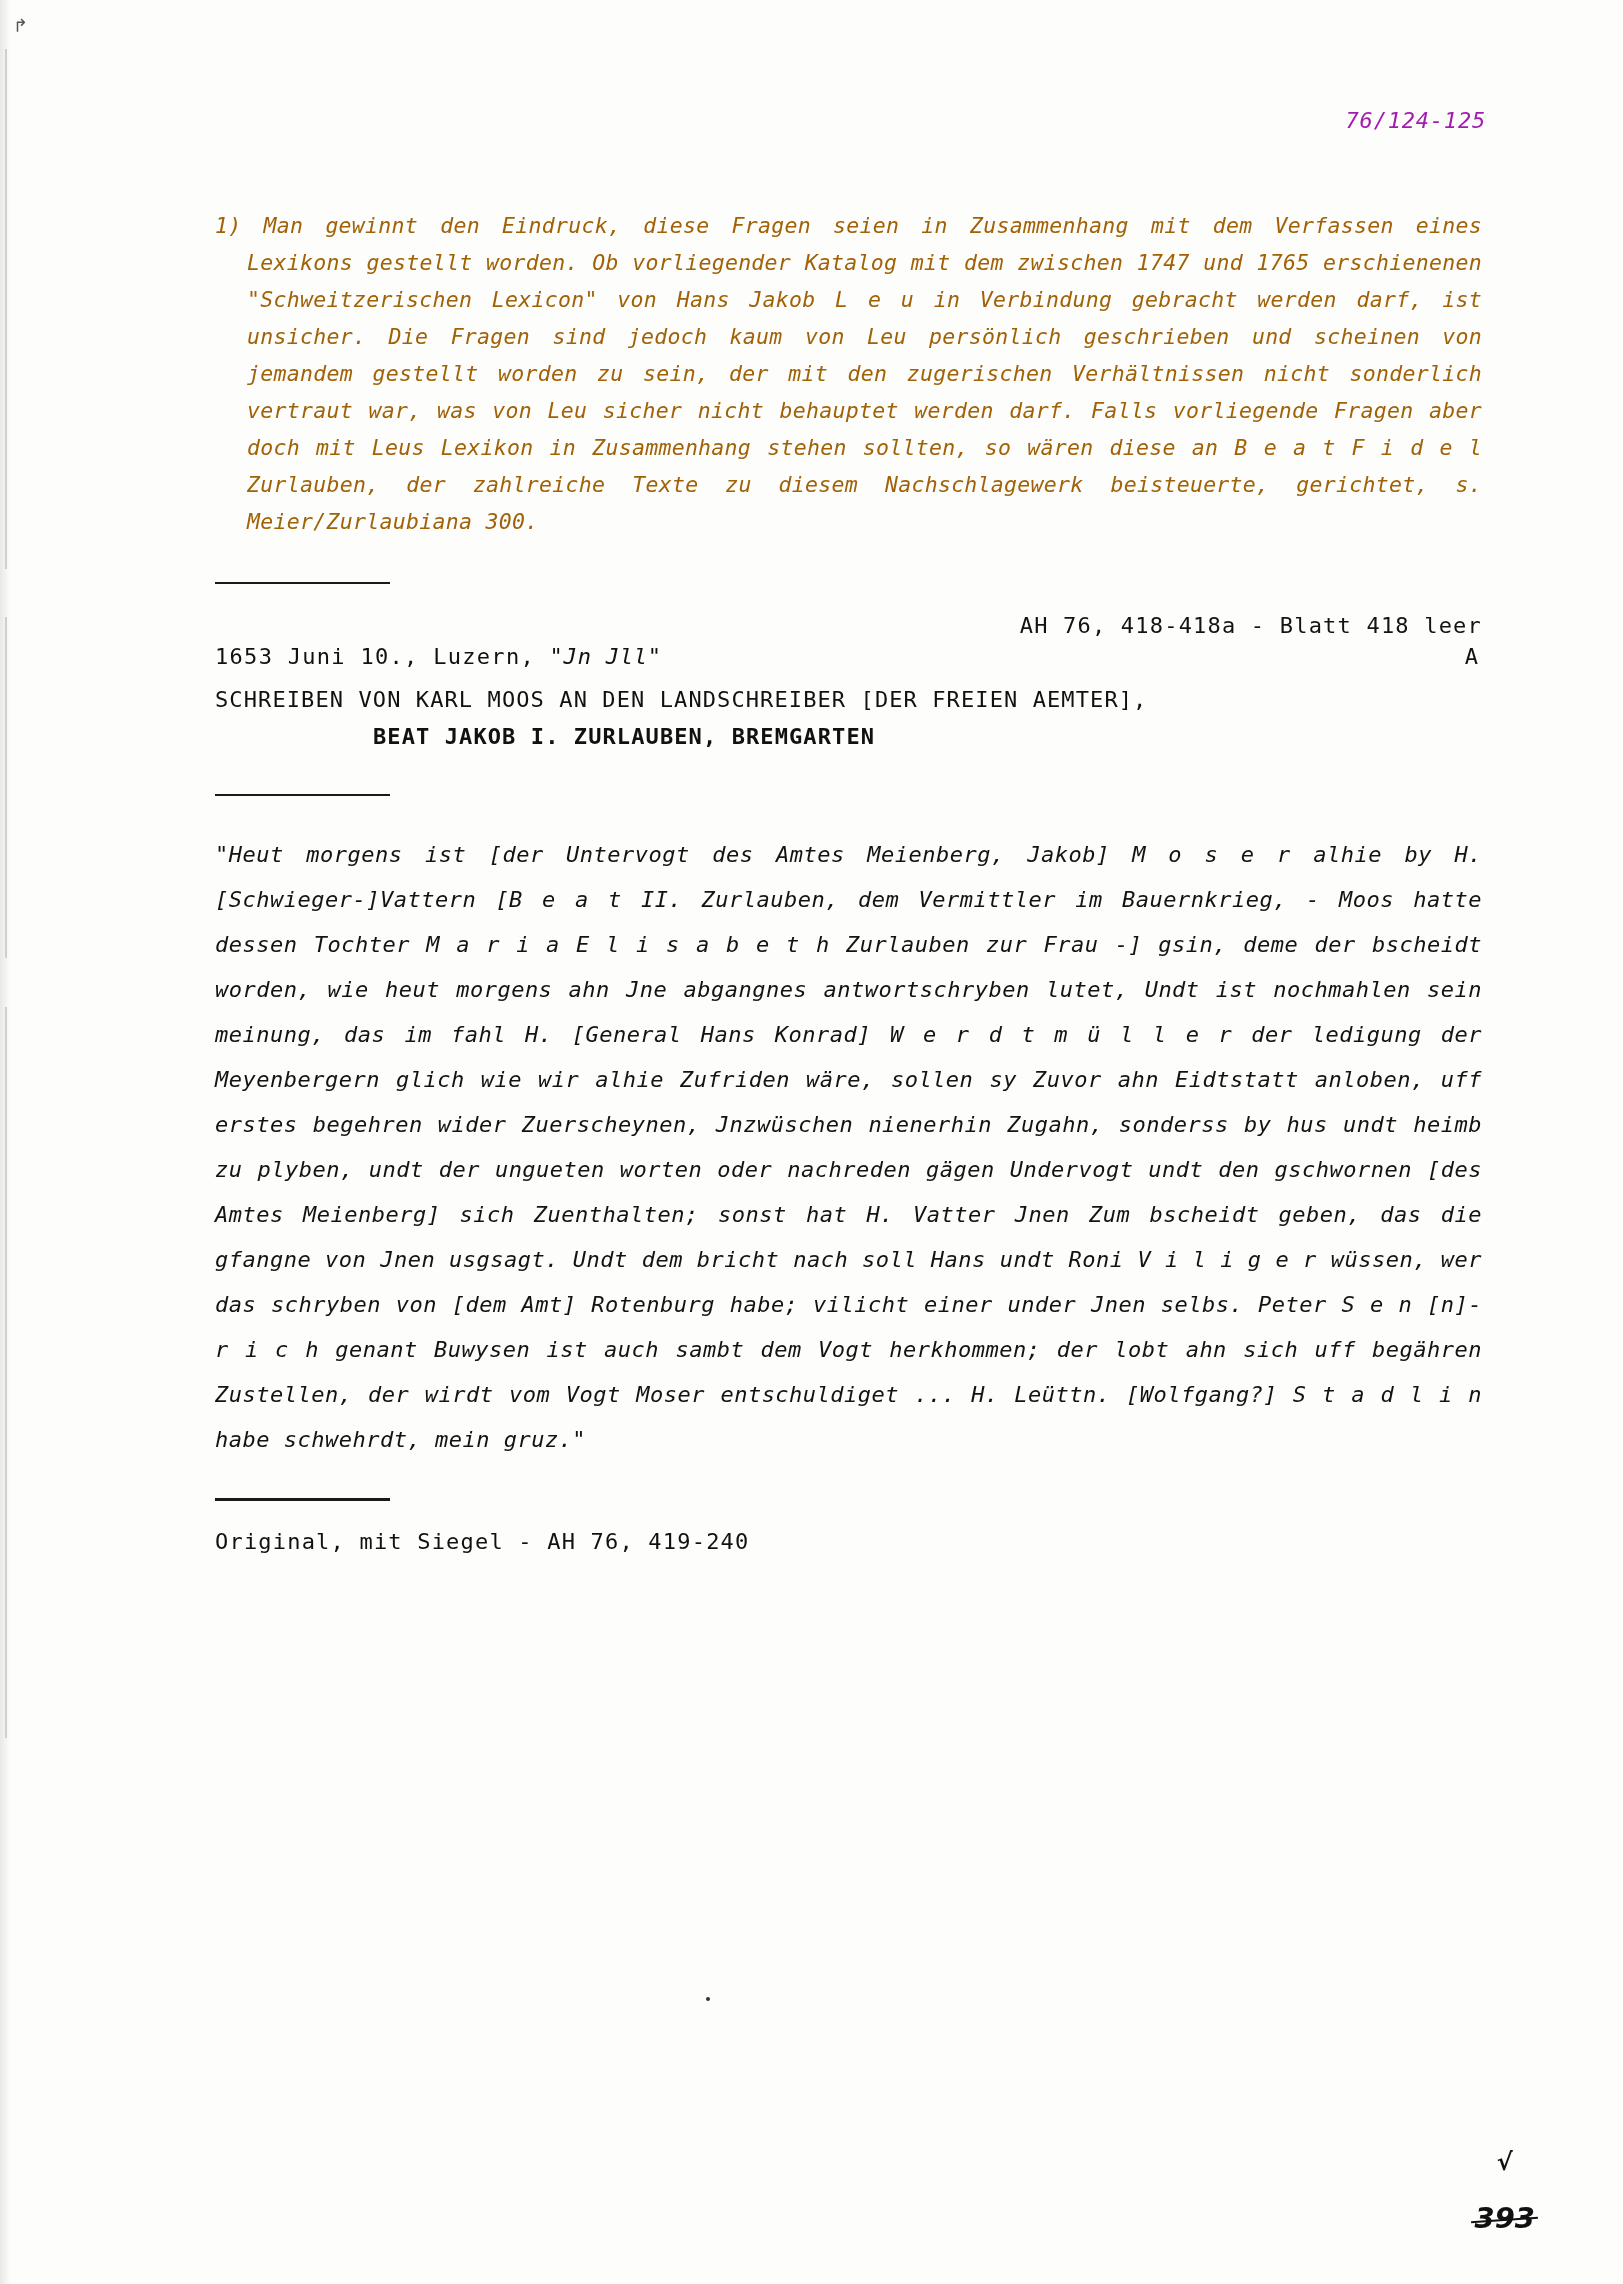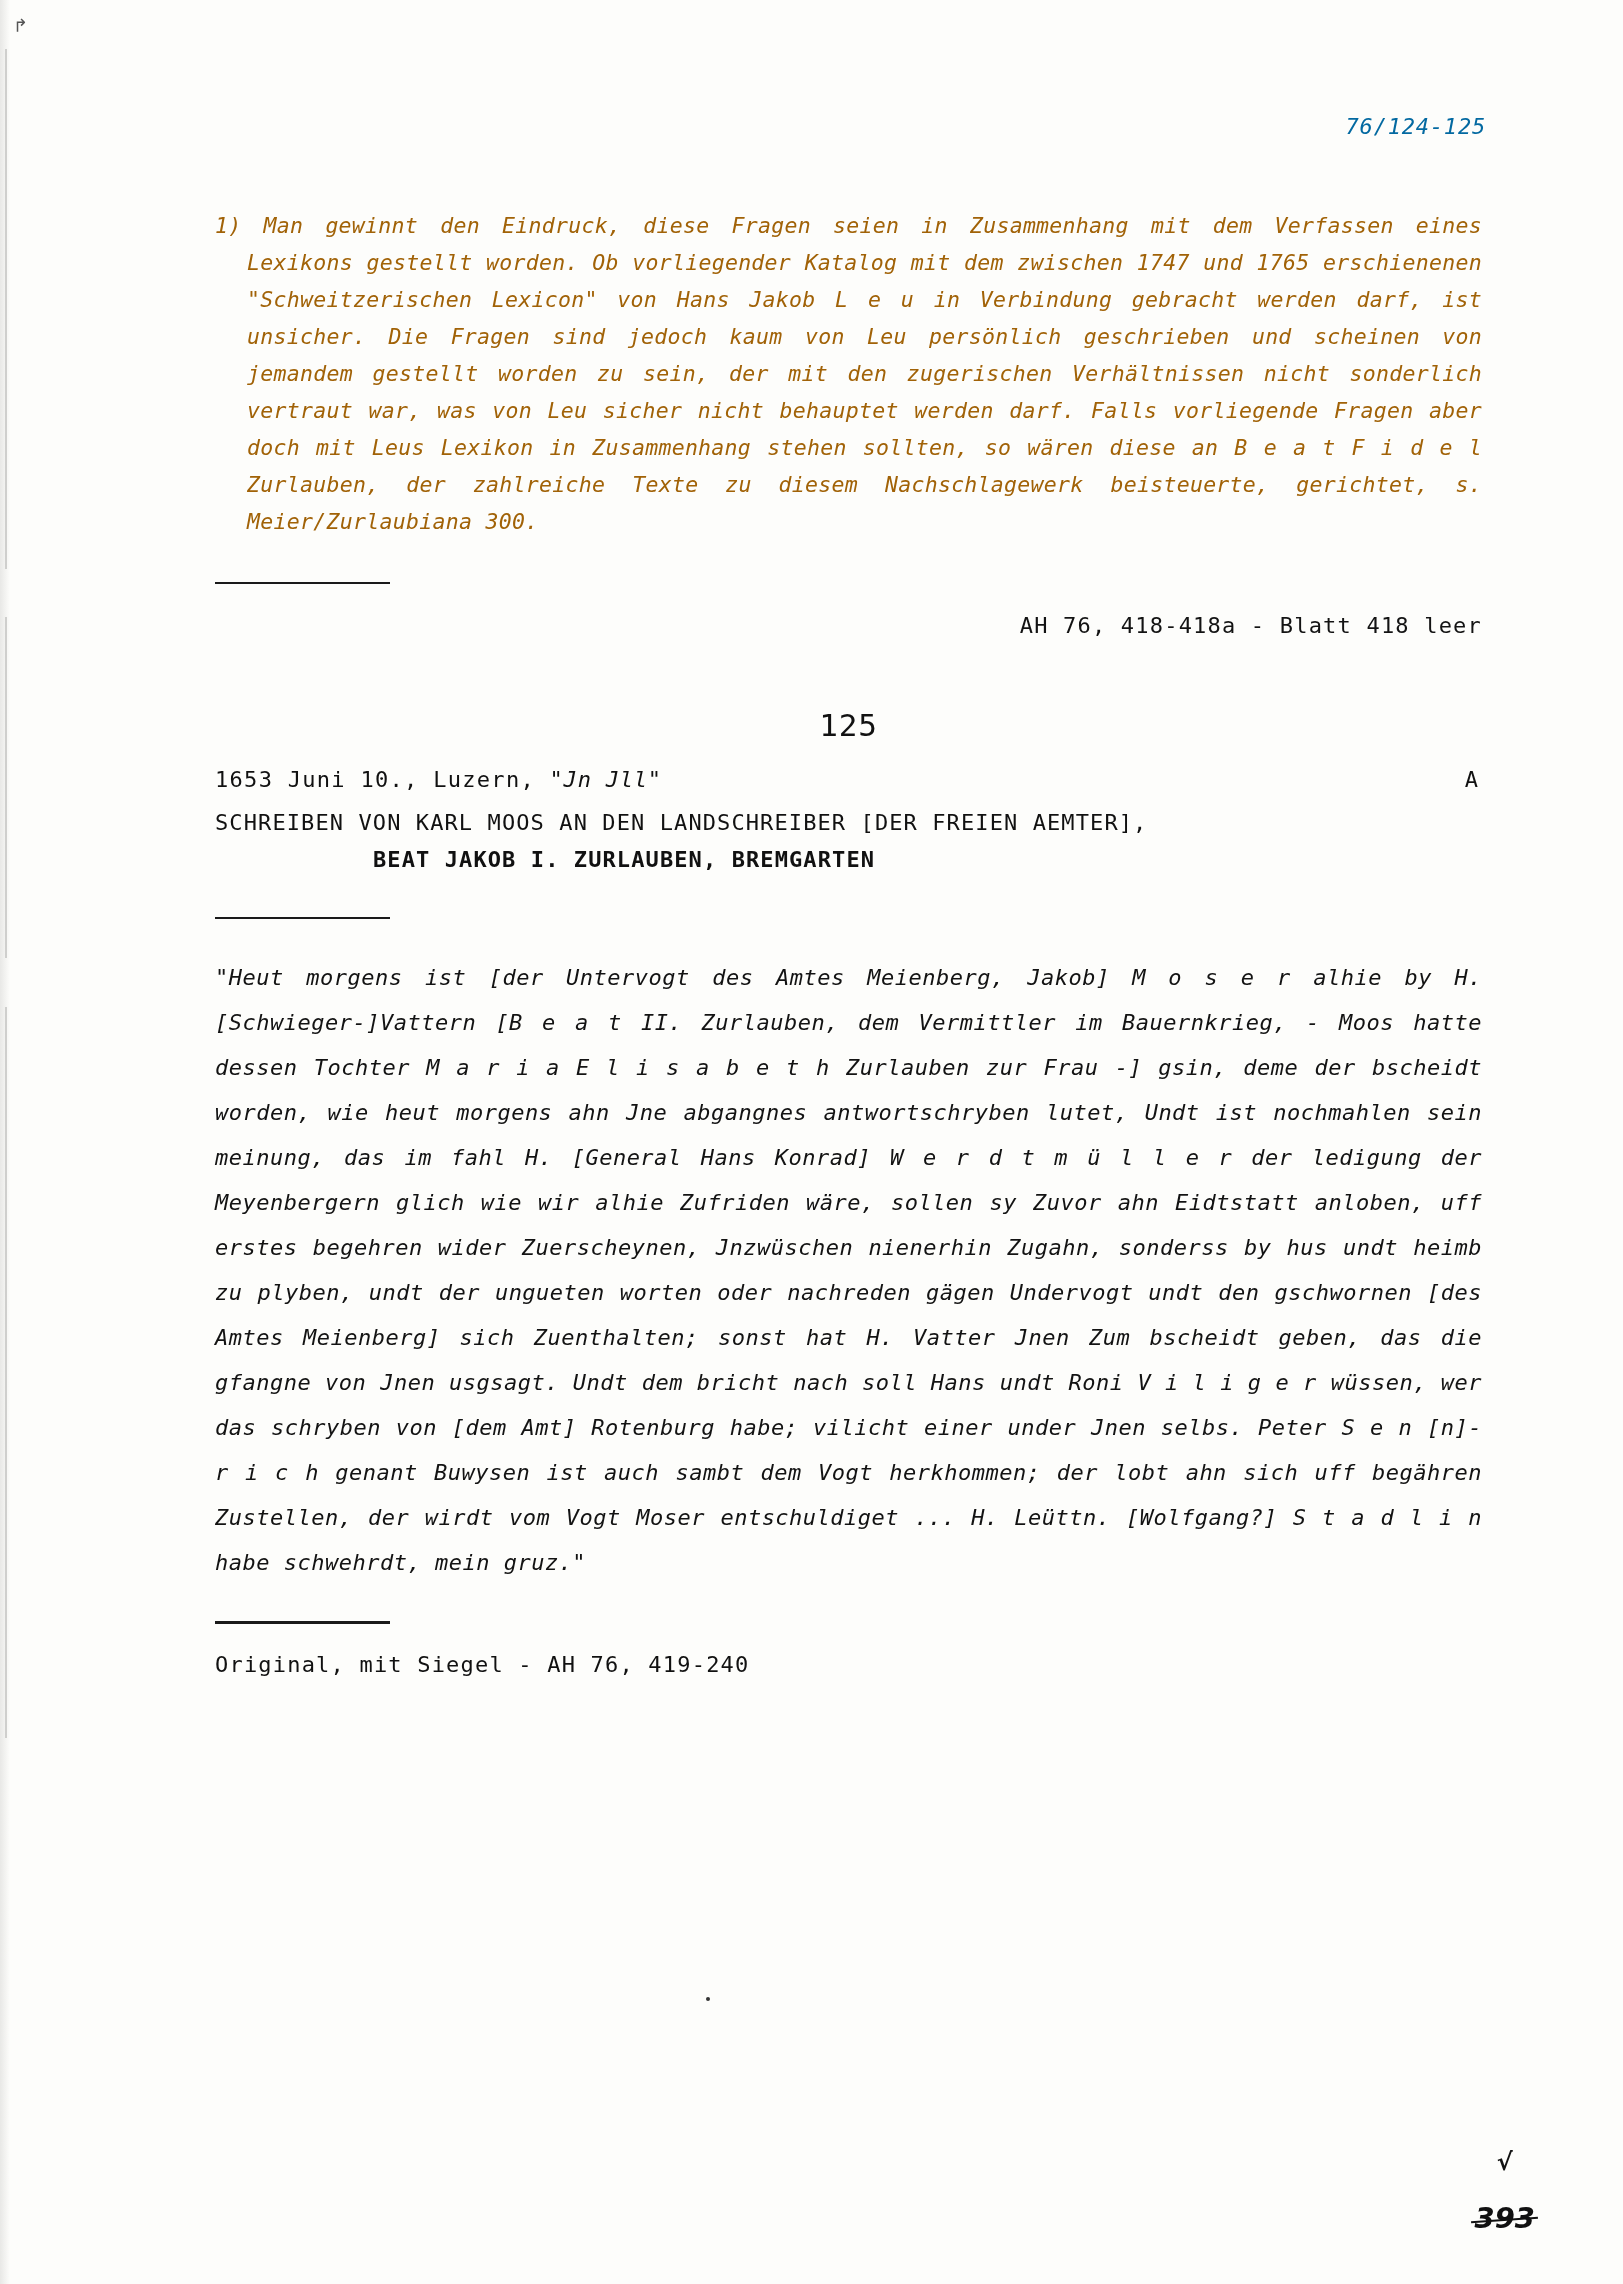--- a/index.html
+++ b/index.html
@@ -40,26 +40,26 @@
     left: 13px;
     top: 14.6px;
     font-size: 18px;
     color: #555;
     font-family: "DejaVu Sans", sans-serif;
   }
 
   .folio {
     position: absolute;
     right: 138px;
-    top: 114px;
+    top: 108px;
     font-family: "DejaVu Sans Mono", monospace;
     font-style: italic;
     font-size: 22px;
     letter-spacing: 0.8px;
-    color: #0369a1;
+    color: #a21caf;
   }
 
   .content {
     position: absolute;
     left: 215px;
     top: 207px;
     width: 1267px;
   }
 
   .note-block {
@@ -204,21 +204,20 @@
       <span class="hang">
         <span>1)</span>
         <span>Man gewinnt den Eindruck, diese Fragen seien in Zusammenhang mit dem Verfassen eines Lexikons gestellt worden. Ob vorliegender Katalog mit dem zwischen 1747 und 1765 erschienenen "Schweitzerischen Lexicon" von Hans Jakob L e u  in Verbindung gebracht werden darf, ist unsicher. Die Fragen sind jedoch kaum von Leu persönlich geschrieben und scheinen von jemandem gestellt worden zu sein, der mit den zugerischen Verhältnissen nicht sonderlich vertraut war, was von Leu sicher nicht behauptet werden darf. Falls vorliegende Fragen aber doch mit Leus Lexikon in Zusammenhang stehen sollten, so wären diese an  B e a t  F i d e l  Zurlauben, der zahlreiche Texte zu diesem Nachschlagewerk beisteuerte, gerichtet, s. Meier/Zurlaubiana 300.</span>
       </span>
     </div>
 
     <div class="rule"></div>
 
     <div class="plain">AH 76, 418-418a  -  Blatt 418 leer</div>
 
-    <div class="doc-number">125</div>
 
     <div class="headline-row">
       <div class="loc">
         <span>1653 Juni 10., Luzern, </span><i>"Jn Jll"</i>
       </div>
       <div class="sidemark">A</div>
     </div>
 
     <div class="title">
       <span>SCHREIBEN VON KARL MOOS AN DEN LANDSCHREIBER [DER FREIEN AEMTER],</span>

